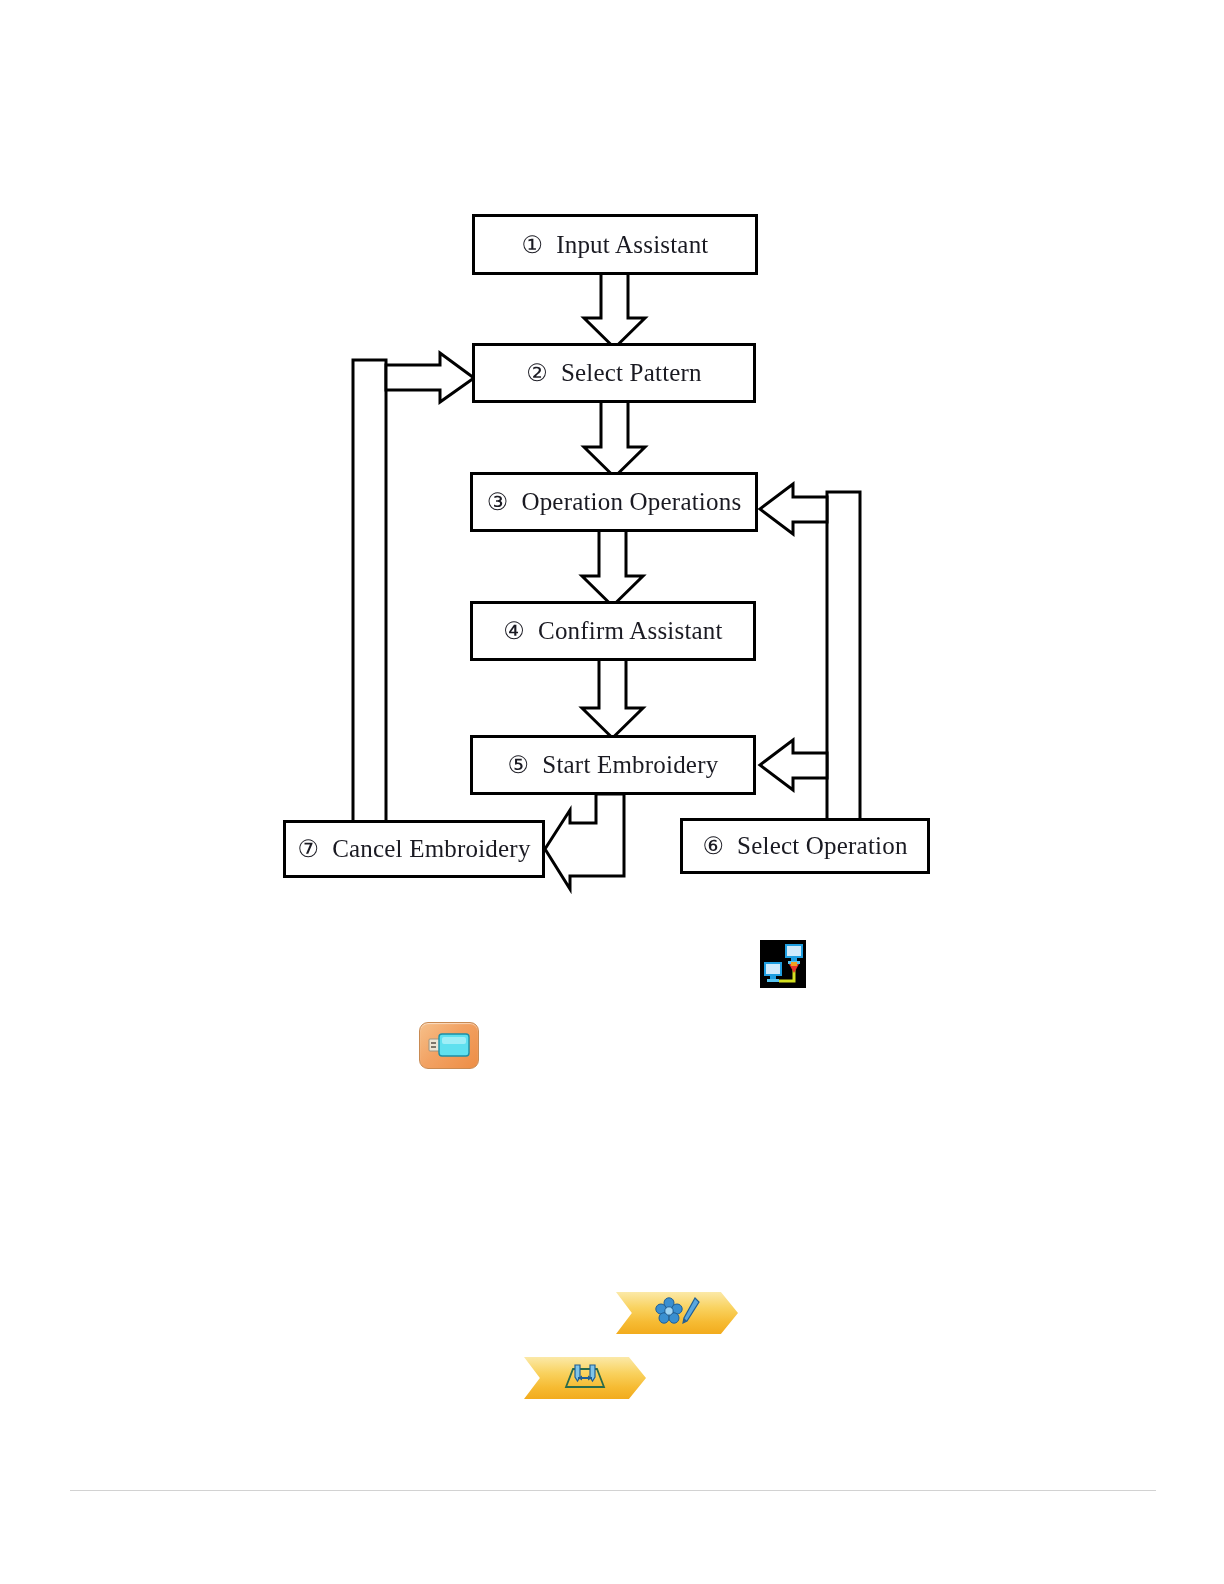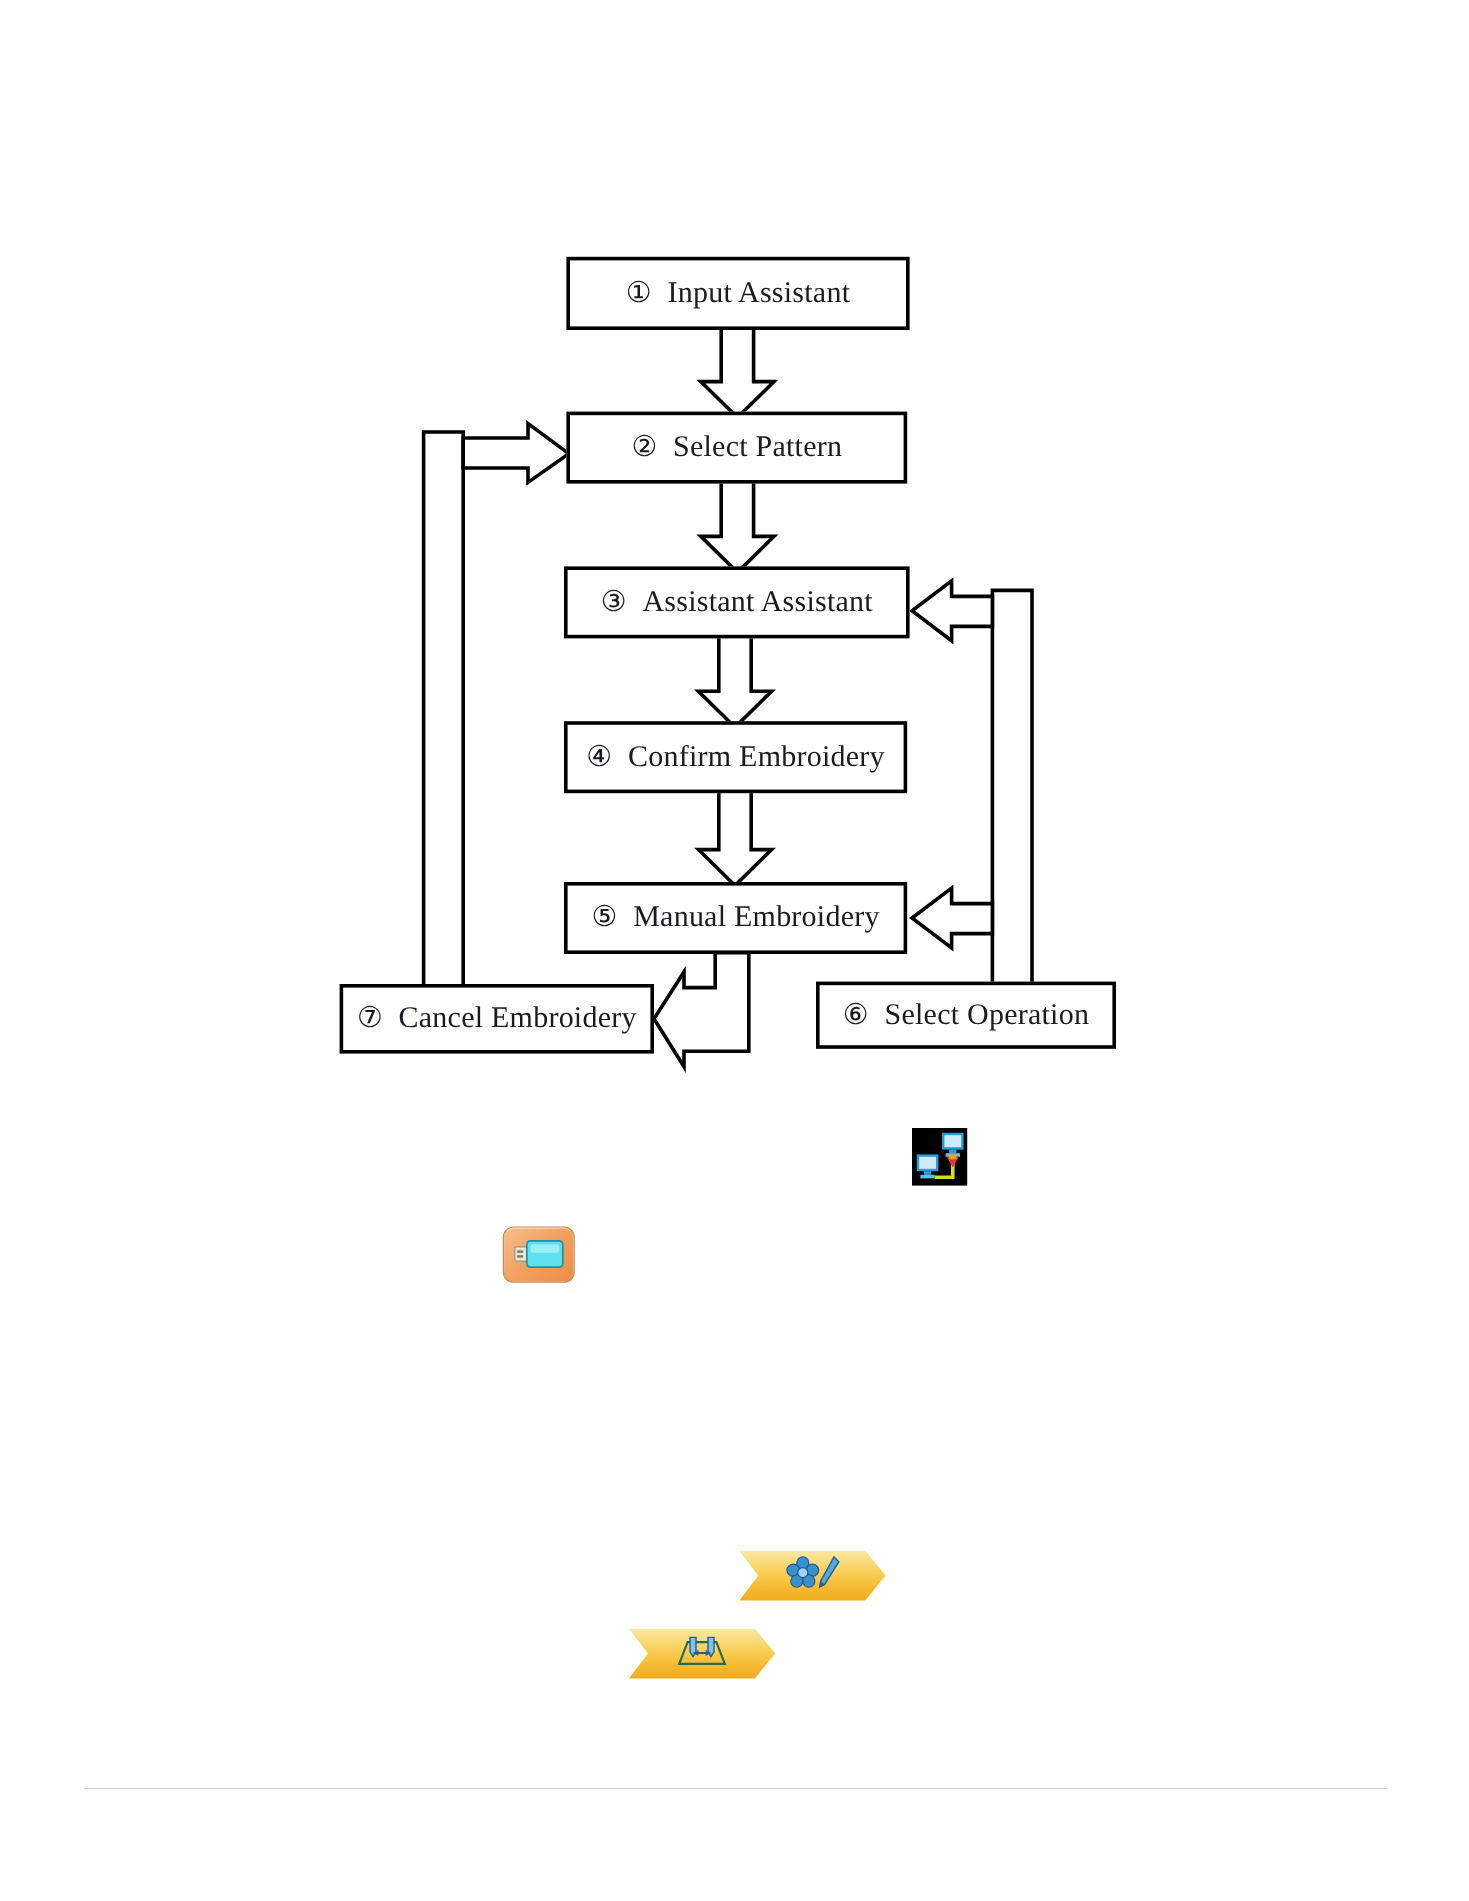--- a/index.html
+++ b/index.html
@@ -133,31 +133,31 @@
     <span>Input Assistant</span>
   </div>
 
   <div class="fc-box box2">
     <span class="num">②</span>
     <span>Select Pattern</span>
   </div>
 
   <div class="fc-box box3">
     <span class="num">③</span>
-    <span>Assistant Assistant</span>
+    <span>Operation Operations</span>
   </div>
 
   <div class="fc-box box4">
     <span class="num">④</span>
-    <span>Confirm Embroidery</span>
+    <span>Confirm Assistant</span>
   </div>
 
   <div class="fc-box box5">
     <span class="num">⑤</span>
-    <span>Manual Embroidery</span>
+    <span>Start Embroidery</span>
   </div>
 
   <div class="fc-box box6">
     <span class="num">⑥</span>
     <span>Select Operation</span>
   </div>
 
   <div class="fc-box box7">
     <span class="num">⑦</span>
     <span>Cancel Embroidery</span>

